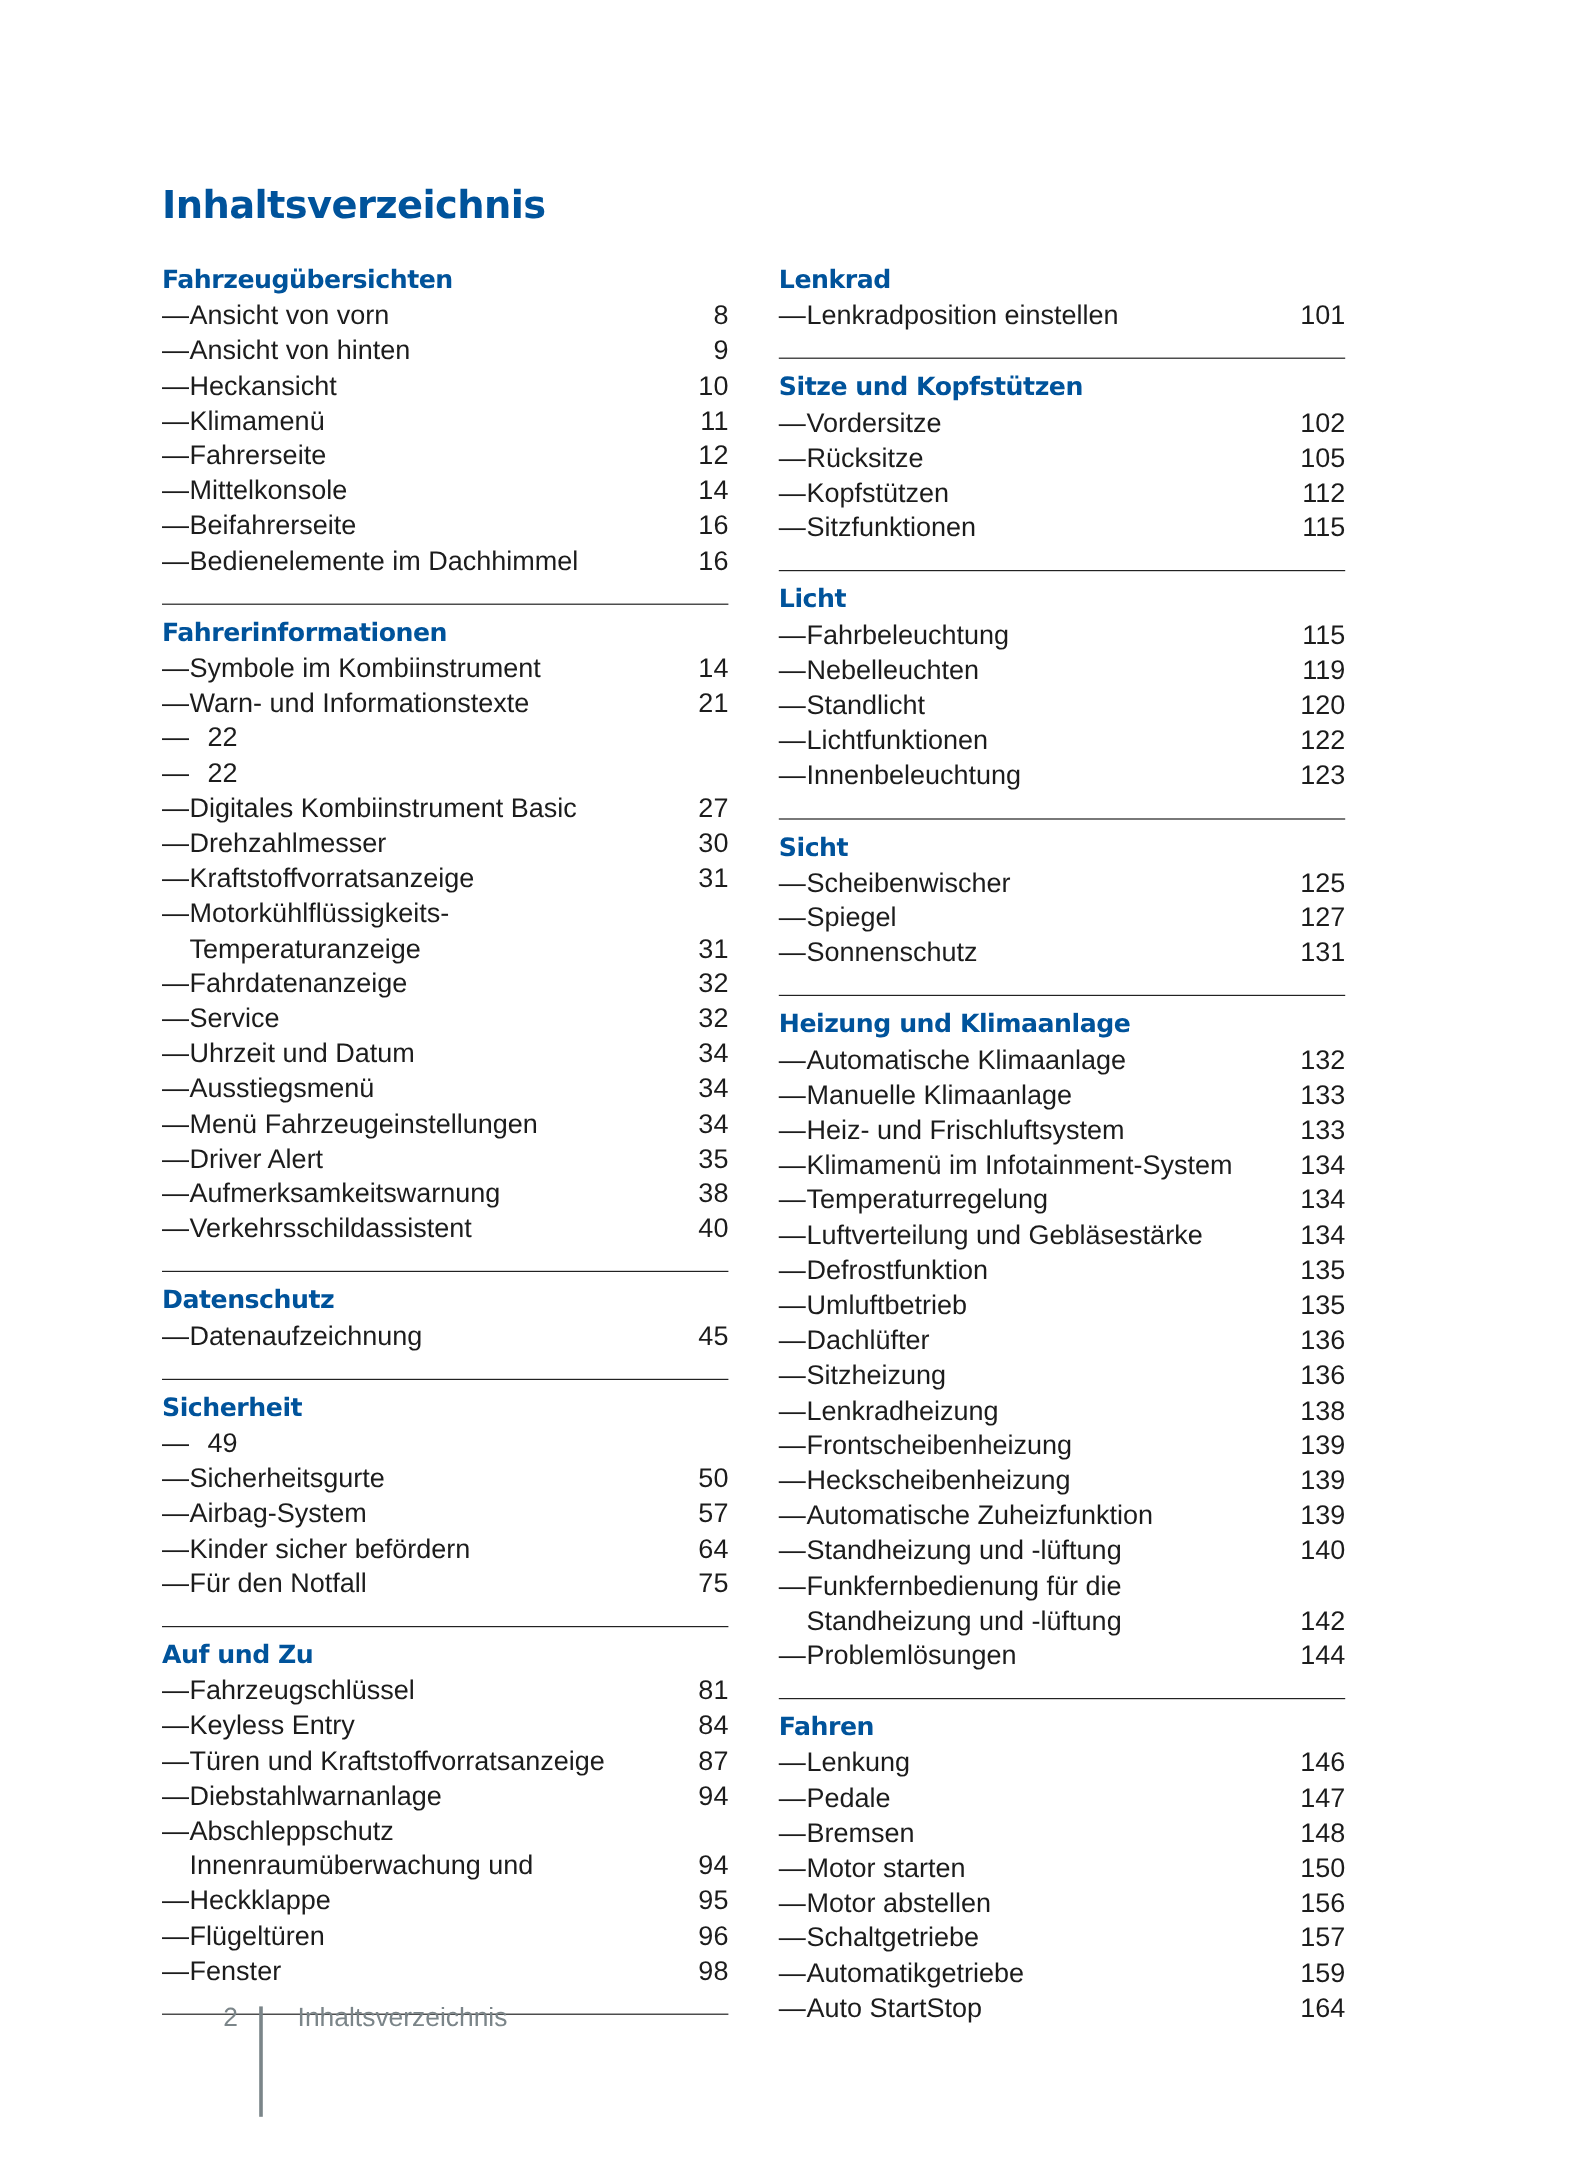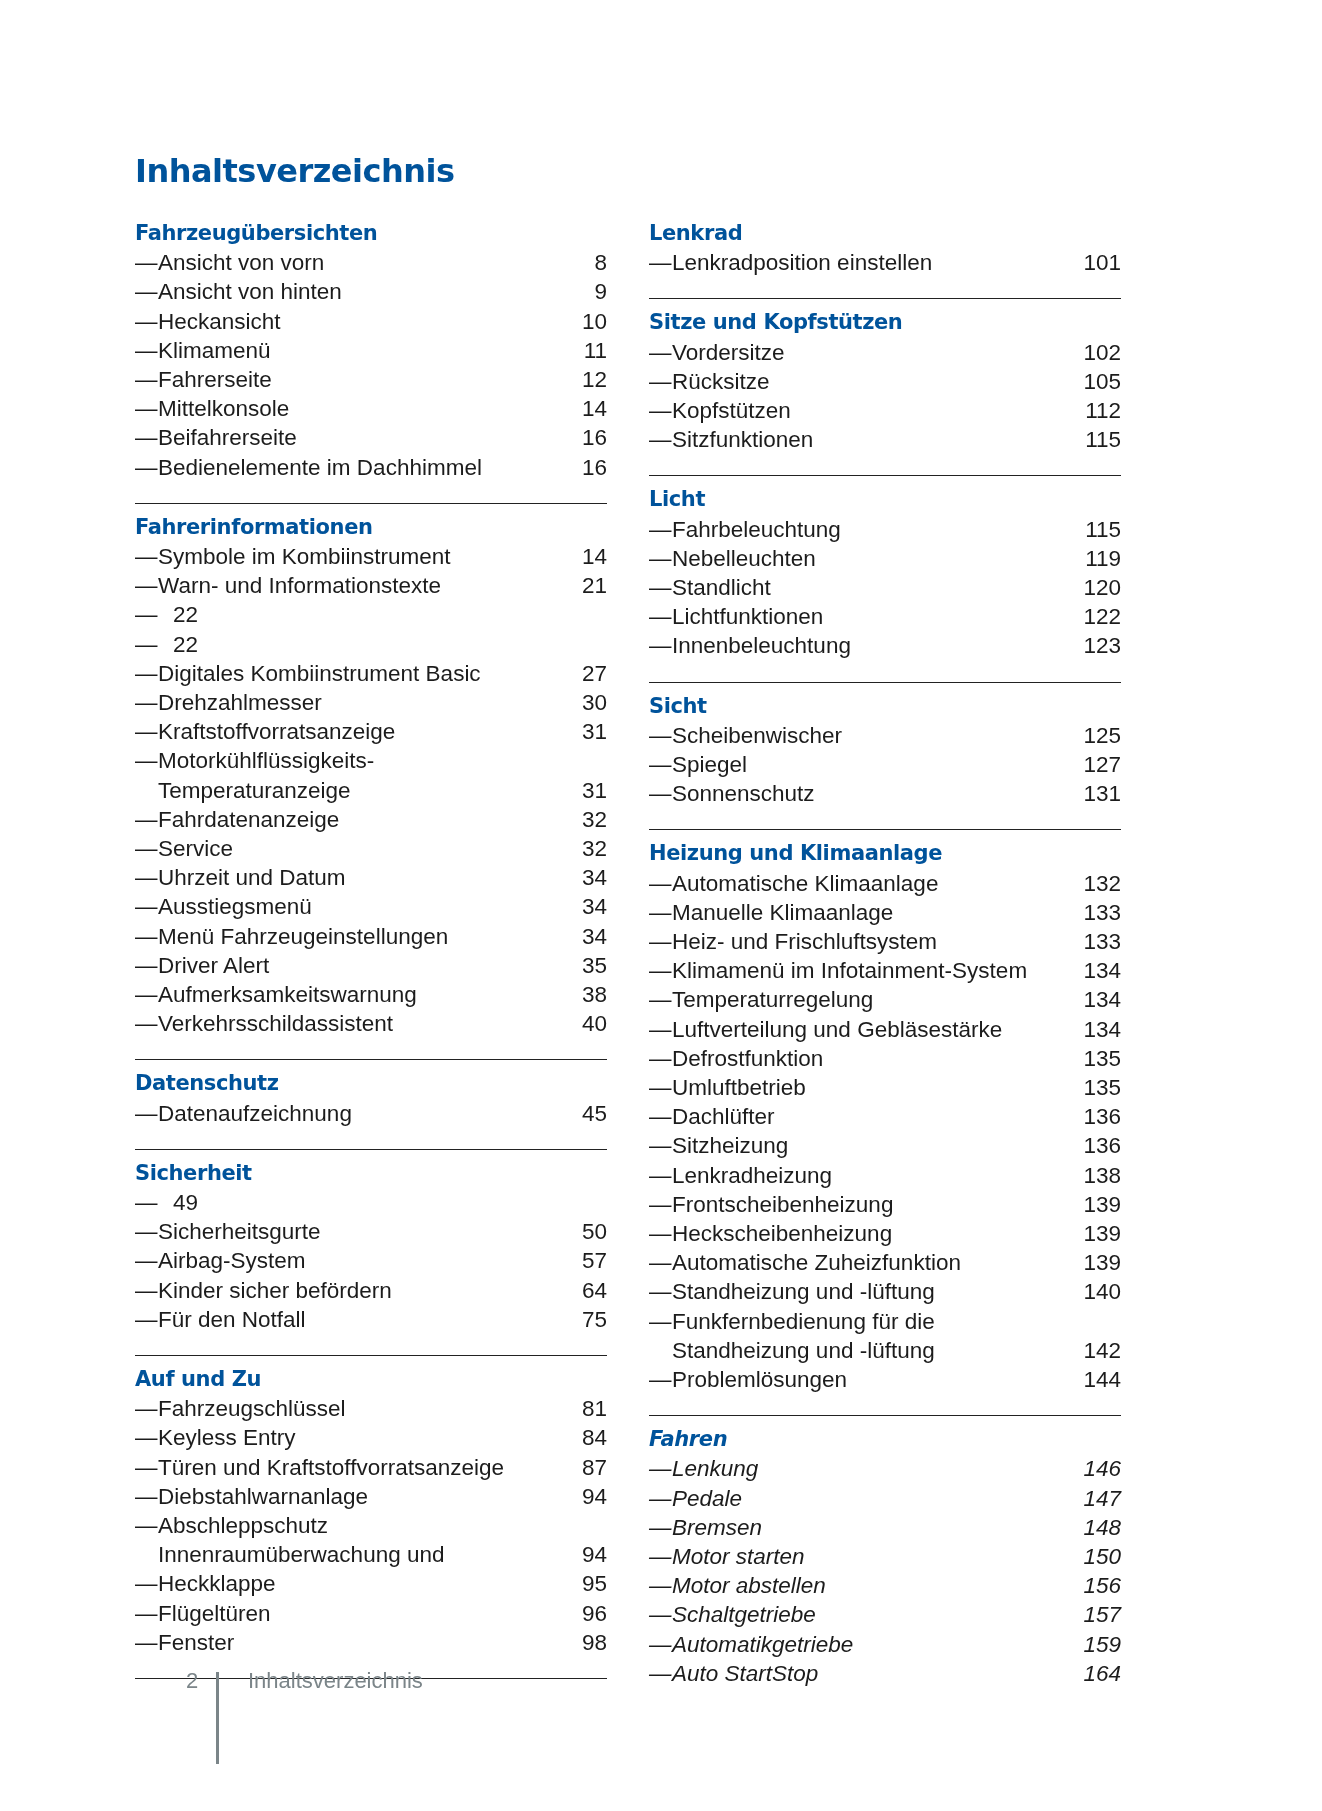--- a/index.html
+++ b/index.html
@@ -5,21 +5,21 @@
   html, body { margin: 0; padding: 0; background: #ffffff; }
   body { width: 1322px; height: 1811px; position: relative; overflow: hidden;
          font-family: "Liberation Sans", "DejaVu Sans", sans-serif; color: #1a1a1a; }
   .title { position: absolute; left: 135px; top: 152px; margin: 0;
            font-family: "DejaVu Sans", sans-serif; font-weight: bold; font-size: 32px;
            letter-spacing: -0.5px; color: #00539b; line-height: 38px; }
   .col { position: absolute; top: 219px; width: 472px; }
   .col.left { left: 135px; }
   .col.right { left: 649px; }
   .section { border-bottom: 1.6px solid #222; padding-bottom: 21px; margin-bottom: 9px; }
-  .section.last { border-bottom: none; font-style: italic; }
+  .section.last { border-bottom: none; }
   .sec-head { font-family: "DejaVu Sans", sans-serif; font-weight: bold; font-size: 21px;
               letter-spacing: -0.4px; color: #00539b; height: 29.2px; line-height: 29.2px; white-space: nowrap; }
   .row { display: flex; align-items: flex-end; font-size: 22.5px; color: #1c1c1c; }
   .row .dash { width: 23px; flex: 0 0 23px; line-height: 29.2px; align-self: flex-start; }
   .row .label { flex: 1 1 auto; line-height: 29.2px; }
   .row .label span { display: block; }
   .row .page { flex: 0 0 auto; text-align: right; line-height: 29.2px; min-width: 40px; }
   .footer-num { position: absolute; left: 186px; top: 1668px; font-size: 22px; color: #7b8589; line-height: 26px; }
   .footer-bar { position: absolute; left: 216px; top: 1672px; width: 3px; height: 92px; background: #7b8589; }
   .footer-label { position: absolute; left: 248px; top: 1668px; font-size: 22px; color: #7b8589; line-height: 26px; }

